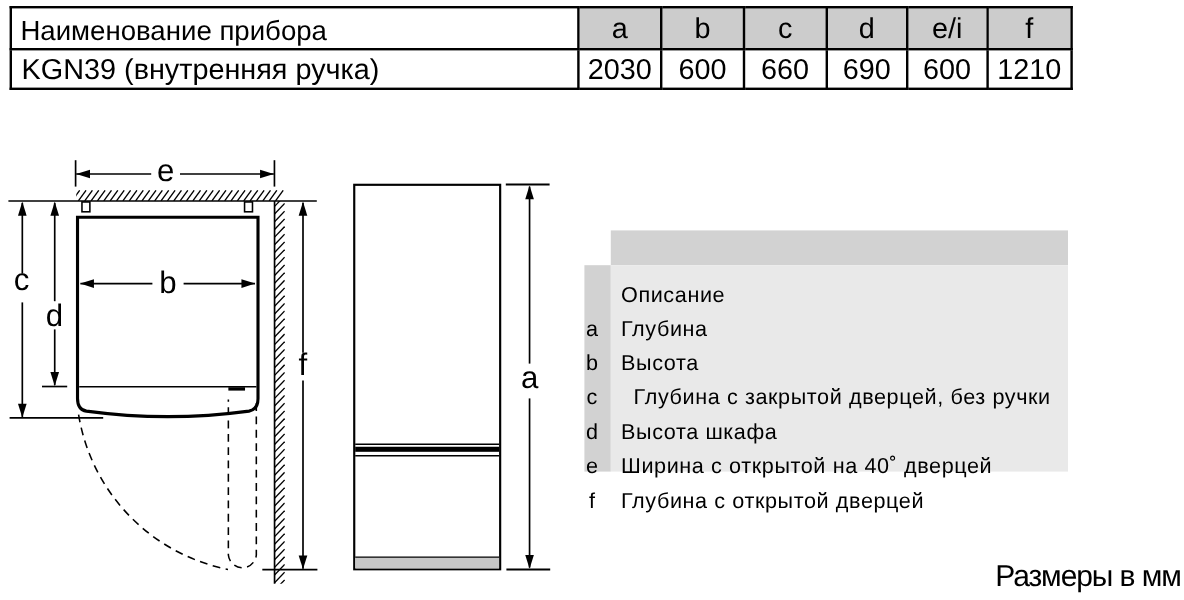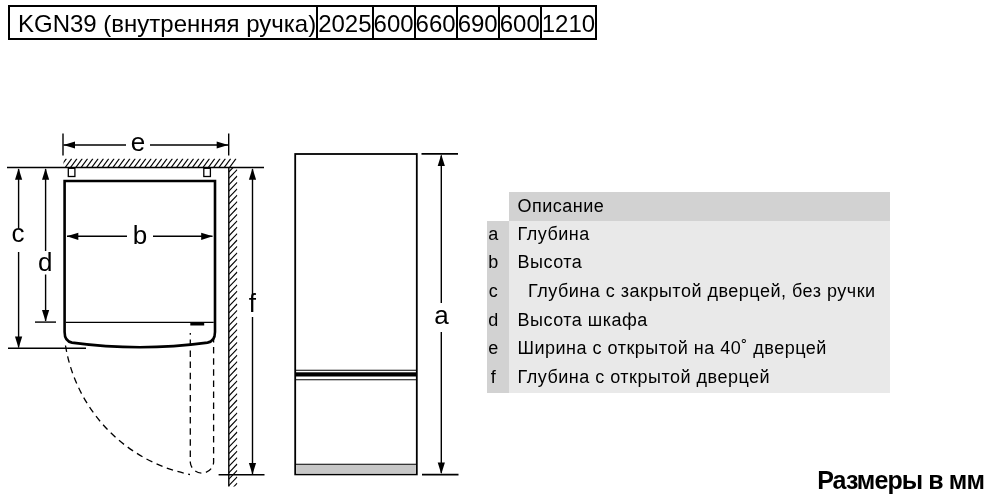--- a/index.html
+++ b/index.html
@@ -1,30 +1,39 @@
 <!DOCTYPE html>
 <html><head><meta charset="utf-8"><style>
 html,body{margin:0;padding:0;}
 body{width:987px;height:500px;background:#fff;position:relative;overflow:hidden;
  font-family:"Liberation Sans",sans-serif;color:#000;}
-.abs{position:absolute;font-weight:bold;}
+.abs{position:absolute;}
 table.dim{position:absolute;left:8px;top:5px;border-collapse:collapse;table-layout:fixed;}
 table.dim td{border:2px solid #000;font-size:24px;padding:3px 0 0 0;text-align:center;overflow:hidden;white-space:nowrap;}
 table.dim td.n{text-align:left;padding-left:7px;font-size:23px;}
 table.dim td.n2{text-align:left;padding-left:8px;font-size:24px;}
 table.dim tr.h td.g{background:#ccc;}
-.leg{position:absolute;font-size:18px;line-height:1;white-space:nowrap;letter-spacing:0.5px;}
+.leg{position:absolute;font-size:18px;line-height:1;white-space:nowrap;letter-spacing:0.5px;margin-top:40px;}
 </style></head>
 <body>
 
 <table class="dim">
 <tbody>
+      <tr class="h" style="height:35px">
+<td class="n" style="width:464px">Наименование прибора</td>
+<td class="g" style="width:67px">a</td>
+<td class="g" style="width:67px">b</td>
+<td class="g" style="width:66.5px">c</td>
+<td class="g" style="width:65.5px">d</td>
+<td class="g" style="width:64.5px">e/i</td>
+<td class="g" style="width:68.5px">f</td>
+</tr>
 <tr style="height:31px">
 <td class="n2">KGN39 (внутренняя ручка)</td>
-<td>2025</td>
+<td>2030</td>
         <td>600</td>
         <td>660</td>
         <td>690</td>
         <td>600</td>
         <td>1210</td>
 </tr>
 </tbody>
   </table>
 
 <svg xmlns="http://www.w3.org/2000/svg" width="987" height="500" style="position:absolute;left:0;top:0" font-family="Liberation Sans, sans-serif">

